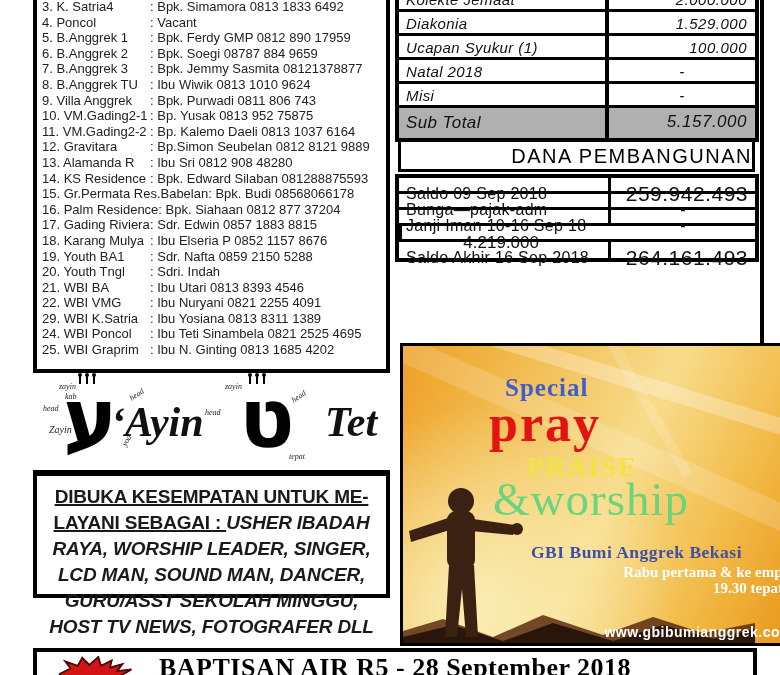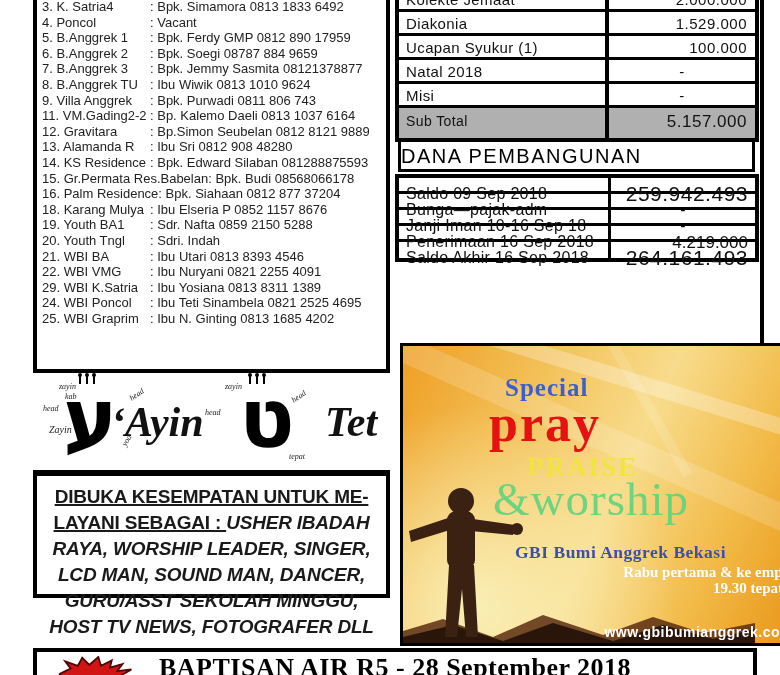--- a/index.html
+++ b/index.html
@@ -39,34 +39,34 @@
   .ministry-box {
     position:absolute; left:33px; top:470px; width:357px; height:128px;
     border:4px solid #000; border-top-width:6px; background:#fff;
     padding:8px 8px; text-align:center;
     font-weight:bold; font-size:19px; line-height:26px; letter-spacing:-0.2px;
   }
   .ministry-heading { text-decoration:underline; text-decoration-thickness:2px; }
   .ministry-l1 { display:block; }
   .ministry-body { font-style:italic; }
   
-  .fin-wrap { position:absolute; left:395px; top:0; width:364px; height:152px; overflow:hidden; }
+  .fin-wrap { position:absolute; left:395px; top:0; width:364px; height:152px; overflow:hidden;font-style:italic; }
   .fin-table { margin-top:-16px; border:4px solid #000; background:#fff; }
   .fin-row { display:flex; border-bottom:3px solid #000; height:24px; }
   .fin-row:last-child { border-bottom:none; }
   .fin-label { flex:1; font-size:15px; letter-spacing:0.4px; padding:3px 0 0 7px; color:#111; }
   .fin-val { width:150px; border-left:4px solid #000; text-align:right; font-size:15px; letter-spacing:0.5px; padding:3px 8px 0 0; color:#111; }
   .fin-val.dash { text-align:center; padding-right:0; }
   .fin-row.subtotal { height:30px; background:#b0b0b0; }
-  .fin-row.subtotal .fin-label { font-size:14px; padding-top:5px;border-radius:8px; }
+  .fin-row.subtotal .fin-label { font-size:17px; padding-top:5px;border-radius:8px; }
   .fin-row.subtotal .fin-val { font-size:17px; padding-top:4px; }
   
   .dana-title {
     position:absolute; left:398px; top:139px; width:357px; height:33px;
-    border:3px solid #000; background:#fff; text-align:left;
+    border:3px solid #000; background:#fff; text-align:right;
     font-size:20px; letter-spacing:1.5px; line-height:28px; color:#000;
   }
   .dana-table { position:absolute; left:395px; top:174px; width:364px; border:4px solid #000; background:#fff; }
   .dana-row { display:flex; border-bottom:3px solid #000; height:16px; }
   .dana-row:last-child { border-bottom:none; }
   .dana-label { flex:1; font-size:16px; letter-spacing:0.3px; padding:7px 0 0 7px; color:#111; }
   .dana-val { width:147px; border-left:3px solid #000; text-align:right; font-size:17px; padding:7px 7px 0 0; color:#111; }
   .dana-row:nth-child(1) .dana-val, .dana-row:nth-child(5) .dana-val { font-size:21px; letter-spacing:0.5px; padding-top:4px; }
   .dana-val.dash { text-align:center; padding-right:0; font-size:16px; }
   
@@ -110,26 +110,28 @@
 <div class="page">
 
   <div class="contact-box">
     <div class="c-line"><span class="c-label">3. K. Satria4</span><span>: Bpk. Simamora 0813 1833 6492</span></div>
     <div class="c-line"><span class="c-label">4. Poncol</span><span>: Vacant</span></div>
     <div class="c-line"><span class="c-label">5. B.Anggrek 1</span><span>: Bpk. Ferdy GMP 0812 890 17959</span></div>
     <div class="c-line"><span class="c-label">6. B.Anggrek 2</span><span>: Bpk. Soegi 08787 884 9659</span></div>
     <div class="c-line"><span class="c-label">7. B.Anggrek 3</span><span>: Bpk. Jemmy Sasmita 08121378877</span></div>
     <div class="c-line"><span class="c-label">8. B.Anggrek TU</span><span>: Ibu Wiwik 0813 1010 9624</span></div>
     <div class="c-line"><span class="c-label">9. Villa Anggrek</span><span>: Bpk. Purwadi 0811 806 743</span></div>
+    <div class="c-line"><span class="c-label">10. VM.Gading2-1</span><span>: Bp. Yusak 0813 952 75875</span></div>
     <div class="c-line"><span class="c-label">11. VM.Gading2-2</span><span>: Bp. Kalemo Daeli 0813 1037 6164</span></div>
     <div class="c-line"><span class="c-label">12. Gravitara</span><span>: Bp.Simon Seubelan 0812 8121 9889</span></div>
     <div class="c-line"><span class="c-label">13. Alamanda R</span><span>: Ibu Sri 0812 908 48280</span></div>
     <div class="c-line"><span class="c-label">14. KS Residence</span><span>: Bpk. Edward Silaban 081288875593</span></div>
     <div class="c-line"><span class="c-label">15. Gr.Permata Res.Babelan</span><span>: Bpk. Budi 08568066178</span></div>
     <div class="c-line"><span class="c-label">16. Palm Residence</span><span>: Bpk. Siahaan 0812 877 37204</span></div>
+    <div class="c-line"><span class="c-label">17. Gading Riviera</span><span>: Sdr. Edwin 0857 1883 8815</span></div>
     <div class="c-line"><span class="c-label">18. Karang Mulya</span><span>: Ibu Elseria P 0852 1157 8676</span></div>
     <div class="c-line"><span class="c-label">19. Youth BA1</span><span>: Sdr. Nafta 0859 2150 5288</span></div>
     <div class="c-line"><span class="c-label">20. Youth Tngl</span><span>: Sdri. Indah</span></div>
     <div class="c-line"><span class="c-label">21. WBI BA</span><span>: Ibu Utari 0813 8393 4546</span></div>
     <div class="c-line"><span class="c-label">22. WBI VMG</span><span>: Ibu Nuryani 0821 2255 4091</span></div>
     <div class="c-line"><span class="c-label">29. WBI K.Satria</span><span>: Ibu Yosiana 0813 8311 1389</span></div>
     <div class="c-line"><span class="c-label">24. WBI Poncol</span><span>: Ibu Teti Sinambela 0821 2525 4695</span></div>
     <div class="c-line"><span class="c-label">25. WBI Graprim</span><span>: Ibu N. Ginting 0813 1685 4202</span></div>
   </div>
 
@@ -202,21 +204,20 @@
     </div>
     <div class="dana-row">
       <div class="dana-label">Bunga—pajak-adm</div>
       <div class="dana-val dash">-</div>
     </div>
     <div class="dana-row">
       <div class="dana-label">Janji Iman 10-16 Sep 18</div>
       <div class="dana-val dash">-</div>
     </div>
     <div class="dana-row">
-      <div class="dana-label">Penerimaan 16 Sep 2018</div>
       <div class="dana-val">4.219.000</div>
     </div>
     <div class="dana-row">
       <div class="dana-label">Saldo Akhir 16 Sep 2018</div>
       <div class="dana-val">264.161.493</div>
     </div>
   </div>
 
   <div class="page-edge"></div>
 
@@ -238,21 +239,21 @@
         <path d="M70,34 L112,40 L110,50 L68,46 Z"></path>
         <circle cx="114" cy="44" r="6"></circle>
         <path d="M46,80 L42,152 L54,152 L59,104 L63,152 L75,152 L71,80 Z"></path>
       </g>
     </svg>
 
     <span class="p-special" style="color: rgb(59, 95, 208);">Special</span>
     <span class="p-pray" style="color: rgb(229, 18, 18);">pray</span>
     <span class="p-praise" style="color: rgb(242, 228, 64);">PRAISE</span>
     <span class="p-worship" style="color: rgb(94, 212, 126);">&amp;worship</span>
-    <span class="p-org" style="color: rgb(61, 79, 166);">GBI Bumi Anggrek Bekasi</span>
+    <span class="p-org" style="color: rgb(61, 79, 166); margin-left: 16px;">GBI Bumi Anggrek Bekasi</span>
     <span class="p-sched1">Rabu pertama &amp; ke empat</span>
     <span class="p-sched2">19.30 tepat</span>
     <span class="p-web">www.gbibumianggrek.com</span>
   </div>
 
   <div class="banner">
     <svg class="starburst" width="96" height="34" viewBox="0 0 96 38">
       <polygon fill="#d31414" stroke="#4d0606" stroke-width="2" points="2,20 14,14 8,6 22,11 27,2 35,10 45,1 48,11 60,5 58,13 72,9 66,17 82,15 70,22 90,25 67,28 78,36 58,30 60,38 46,32 40,38 33,30 22,37 24,29 10,33 16,25 0,26"></polygon>
     </svg>
     <div class="banner-text">BAPTISAN AIR R5 - 28 September 2018</div>

